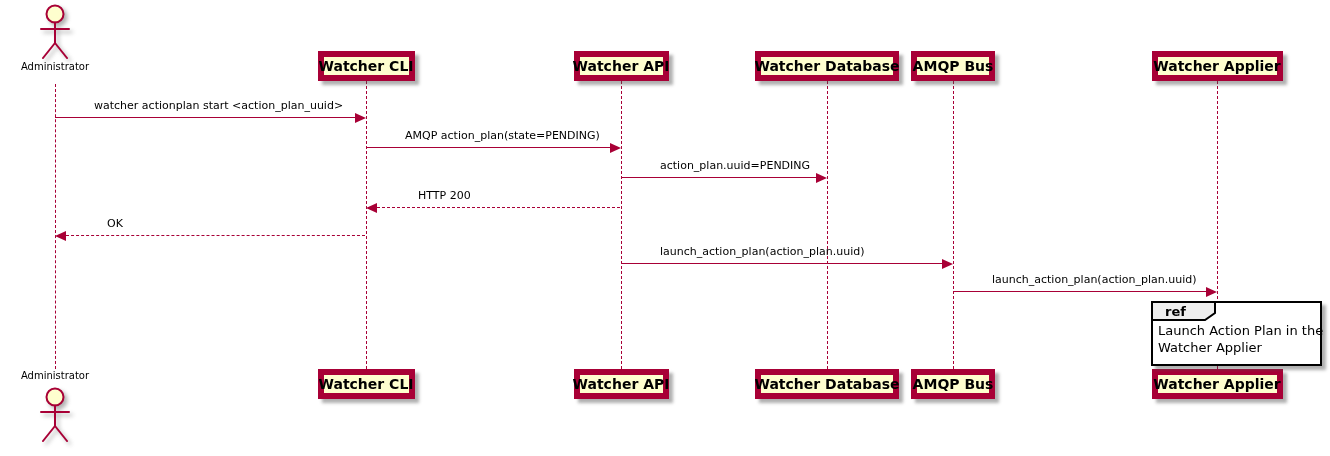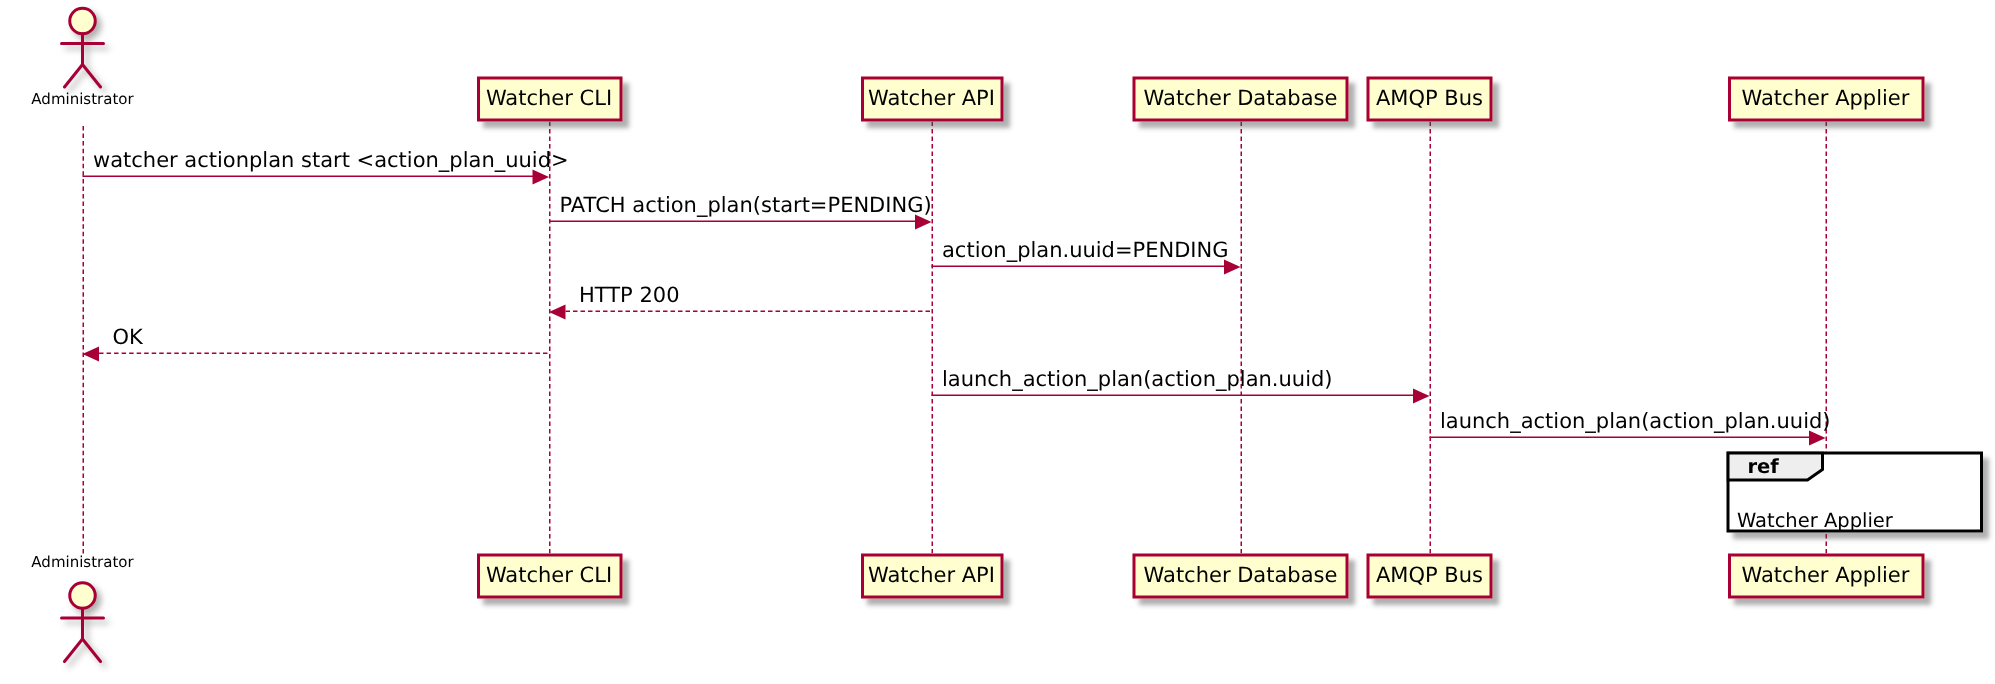--- a/index.html
+++ b/index.html
@@ -4,33 +4,33 @@
 <style>
   html,body { margin:0; padding:0; background:#ffffff; }
   #stage {
     position:relative; width:1330px; height:456px; background:#ffffff;
     font-family:"DejaVu Sans", sans-serif; color:#000000; overflow:hidden;
   }
   .lifeline {
     position:absolute; width:0; border-left:1px dashed #A80036;
   }
   .pbox {
-    position:absolute; background:#FEFECE; border:2px solid #1d4ed8;
+    position:absolute; background:#FEFECE; border:6px solid #1d4ed8;
     box-shadow:4px 4px 3px rgba(80,80,80,0.45);
     display:flex; align-items:center; justify-content:center;
-    font-size:14px; white-space:nowrap; box-sizing:border-box;
+    font-size:14px; white-space:nowrap; box-sizing:border-box;font-weight:bold;
   }
   .actor-svg { position:absolute; filter:drop-shadow(3px 3px 2px rgba(80,80,80,0.45)); }
   .actor-label {
     position:absolute; font-size:10px; white-space:nowrap; transform:translateX(-50%);
   }
   .msg-line { position:absolute; height:0; }
   .msg-line.solid  { border-top:1.5px solid #A80036; }
   .msg-line.dashed { border-top:1.5px dashed #A80036; }
-  .msg-label { position:absolute; font-size:14px; white-space:nowrap; }
+  .msg-label { position:absolute; font-size:11px; white-space:nowrap;margin-left:32px; }
   .head { position:absolute; width:0; height:0; border-top:5px solid transparent; border-bottom:5px solid transparent; }
   .head.right { border-left:11px solid #A80036; }
   .head.left  { border-right:11px solid #A80036; }
   .refbox {
     position:absolute; background:#ffffff; border:2px solid #000000;
     box-shadow:4px 4px 3px rgba(80,80,80,0.45); box-sizing:border-box;
   }
   .ref-tab-svg { position:absolute; left:-2px; top:-2px; }
   .ref-keyword {
     position:absolute; left:12px; top:1px; font-size:13px; font-weight:bold;
@@ -45,21 +45,21 @@
     <div class="lifeline" style="left: 366px; top: 81px; height: 288px; border-left-color: rgb(168, 0, 54);"></div>
     <div class="lifeline" style="left: 621px; top: 81px; height: 288px; border-left-color: rgb(168, 0, 54);"></div>
     <div class="lifeline" style="left: 827px; top: 81px; height: 288px; border-left-color: rgb(168, 0, 54);"></div>
     <div class="lifeline" style="left: 953px; top: 81px; height: 288px; border-left-color: rgb(168, 0, 54);"></div>
     <div class="lifeline" style="left: 1217px; top: 81px; height: 288px; border-left-color: rgb(168, 0, 54);"></div>
     <div class="msg-line solid" style="left: 55px; top: 117px; width: 304px; border-top-color: rgb(168, 0, 54);"></div>
     <div class="head right" style="left: 355px; top: 113px;"></div>
     <div class="msg-label" style="left: 62px; top: 99px;">watcher actionplan start &lt;action_plan_uuid&gt;</div>
     <div class="msg-line solid" style="left: 366px; top: 147px; width: 248px; border-top-color: rgb(168, 0, 54);"></div>
     <div class="head right" style="left: 610px; top: 143px;"></div>
-    <div class="msg-label" style="left: 373px; top: 129px;">PATCH action_plan(start=PENDING)</div>
+    <div class="msg-label" style="left: 373px; top: 129px;">AMQP action_plan(state=PENDING)</div>
     <div class="msg-line solid" style="left: 621px; top: 177px; width: 199px; border-top-color: rgb(168, 0, 54);"></div>
     <div class="head right" style="left: 816px; top: 173px;"></div>
     <div class="msg-label" style="left: 628px; top: 159px;">action_plan.uuid=PENDING</div>
     <div class="msg-line dashed" style="left: 372px; top: 207px; width: 248px; border-top-color: rgb(168, 0, 54);"></div>
     <div class="head left" style="left: 366px; top: 203px;"></div>
     <div class="msg-label" style="left: 386px; top: 189px;">HTTP 200</div>
     <div class="msg-line dashed" style="left: 61px; top: 235px; width: 304px; border-top-color: rgb(168, 0, 54);"></div>
     <div class="head left" style="left: 55px; top: 231px;"></div>
     <div class="msg-label" style="left: 75px; top: 217px;">OK</div>
     <div class="msg-line solid" style="left: 621px; top: 263px; width: 325px; border-top-color: rgb(168, 0, 54);"></div>
@@ -87,20 +87,21 @@
     <div class="pbox" style="left: 317.5px; top: 51px; width: 97px; height: 30px; background: rgb(254, 254, 206); border-color: rgb(168, 0, 54);">Watcher CLI</div>
     <div class="pbox" style="left: 317.5px; top: 369px; width: 97px; height: 30px; background: rgb(254, 254, 206); border-color: rgb(168, 0, 54);">Watcher CLI</div>
     <div class="pbox" style="left: 573.5px; top: 51px; width: 95px; height: 30px; background: rgb(254, 254, 206); border-color: rgb(168, 0, 54);">Watcher API</div>
     <div class="pbox" style="left: 573.5px; top: 369px; width: 95px; height: 30px; background: rgb(254, 254, 206); border-color: rgb(168, 0, 54);">Watcher API</div>
     <div class="pbox" style="left: 755px; top: 51px; width: 144px; height: 30px; background: rgb(254, 254, 206); border-color: rgb(168, 0, 54);">Watcher Database</div>
     <div class="pbox" style="left: 755px; top: 369px; width: 144px; height: 30px; background: rgb(254, 254, 206); border-color: rgb(168, 0, 54);">Watcher Database</div>
     <div class="pbox" style="left: 911px; top: 51px; width: 84px; height: 30px; background: rgb(254, 254, 206); border-color: rgb(168, 0, 54);">AMQP Bus</div>
     <div class="pbox" style="left: 911px; top: 369px; width: 84px; height: 30px; background: rgb(254, 254, 206); border-color: rgb(168, 0, 54);">AMQP Bus</div>
     <div class="pbox" style="left: 1151.5px; top: 51px; width: 131px; height: 30px; background: rgb(254, 254, 206); border-color: rgb(168, 0, 54);">Watcher Applier</div>
     <div class="pbox" style="left: 1151.5px; top: 369px; width: 131px; height: 30px; background: rgb(254, 254, 206); border-color: rgb(168, 0, 54);">Watcher Applier</div>
-    <div class="refbox" style="left: 1151px; top: 301px; width: 171px; height: 54px; background: rgb(255, 255, 255); border-color: rgb(0, 0, 0);">
+    <div class="refbox" style="left: 1151px; top: 301px; width: 171px; height: 65px; background: rgb(255, 255, 255); border-color: rgb(0, 0, 0);">
       <svg width="66" height="21" class="ref-tab-svg">
         <path d="M1 1 H64 V12 L54 19 H1 Z" fill="#EEEEEE" stroke="#000000" stroke-width="2"></path>
       </svg>
       <div class="ref-keyword">ref</div>
+      <div class="ref-line" style="top: 20px;">Launch Action Plan in the</div>
       <div class="ref-line" style="top: 37px;">Watcher Applier</div>
     </div>
   </div>
 
 </body></html>

